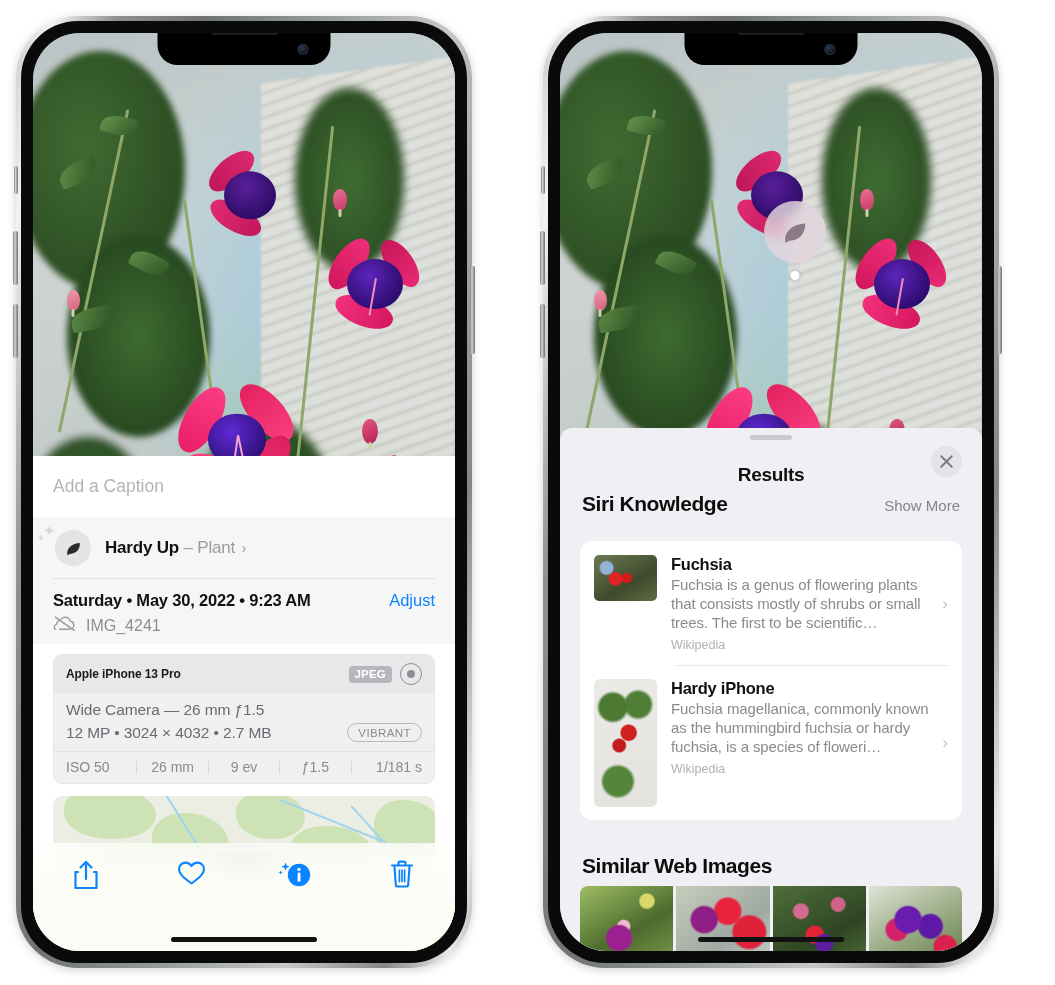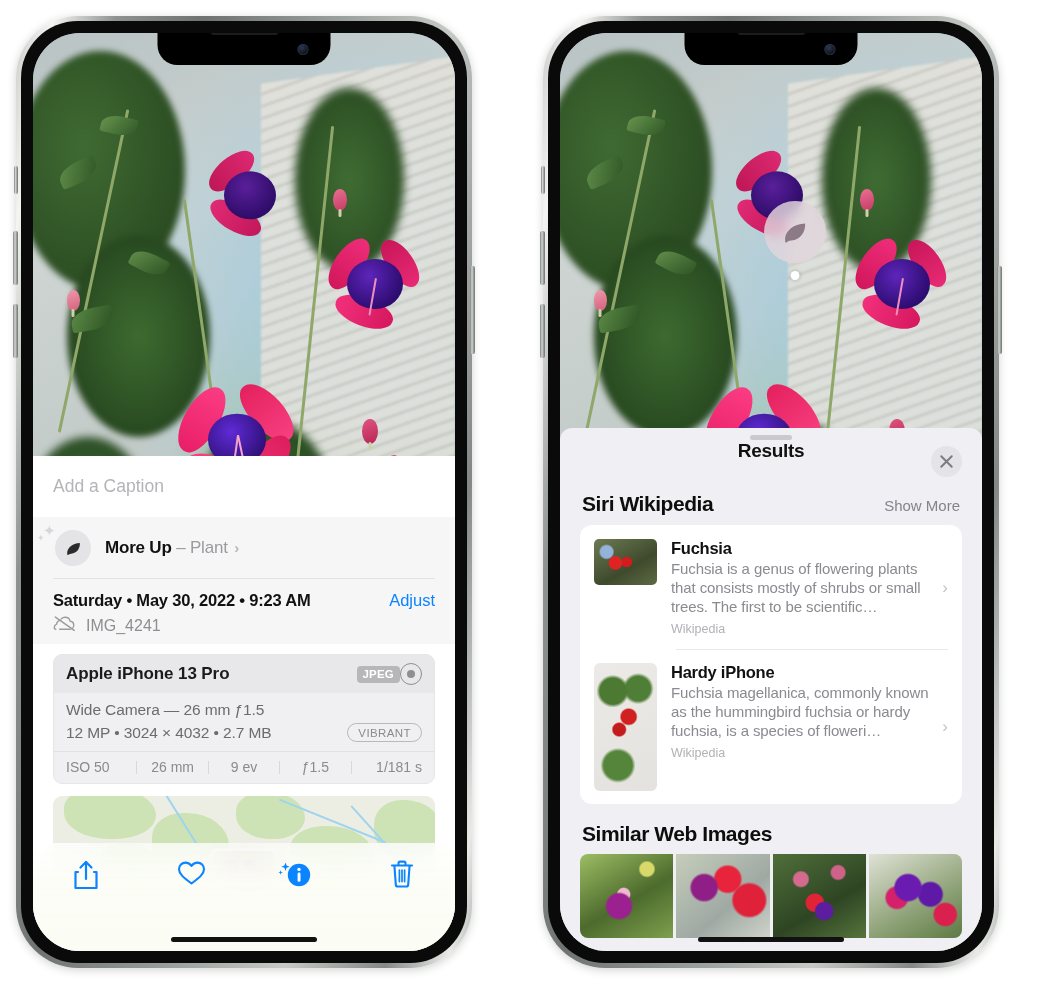--- a/index.html
+++ b/index.html
@@ -71,22 +71,22 @@
 
   .meta{background:#f6f6f7;padding:12px 20px 8px;}
   .meta-line1{display:flex;align-items:baseline;justify-content:space-between;}
   .meta-date{font-size:16.5px;font-weight:600;color:#111;letter-spacing:-.2px;}
   .adjust{font-size:16.5px;color:#0a84ff;}
   .meta-line2{display:flex;align-items:center;gap:9px;margin-top:5px;}
   .filename{font-size:16px;color:#8e8e93;}
 
   .cam-card{margin:10px 20px 0;border-radius:9px;overflow:hidden;background:#f0f0f2;border:1px solid #e6e6e9;}
   .cam-head{display:flex;align-items:center;justify-content:space-between;padding:8px 12px;background:#e8e8ea;}
-  .cam-model{font-size:17px;font-weight:600;color:#1b1b1d;letter-spacing:-.1px;}
-  .cam-head-right{display:flex;align-items:center;text-align:right;}
+  .cam-model{font-size:12px;font-weight:600;color:#1b1b1d;letter-spacing:-.1px;}
+  .cam-head-right{display:flex;align-items:center;gap:8px;text-align:right;}
   .tag-jpeg{background:#b6b6bb;color:#fff;font-size:11.5px;font-weight:600;border-radius:4px;padding:2.5px 6px;letter-spacing:.2px;}
   .raw-dot{width:20px;height:20px;border-radius:50%;border:1.6px solid #8e8e93;display:flex;align-items:center;justify-content:center;}
   .raw-dot i{width:8px;height:8px;border-radius:50%;background:#8e8e93;display:block;}
   .cam-body{padding:8px 12px 9px;}
   .cam-lens{font-size:15.5px;color:#6c6c70;letter-spacing:-.1px;}
   .cam-spec-row{display:flex;align-items:center;justify-content:space-between;margin-top:4px;}
   .cam-spec{font-size:15.5px;color:#6c6c70;letter-spacing:-.1px;}
   .vibrant{border:1.2px solid #b8b8bd;border-radius:11px;color:#8a8a8f;font-size:11.5px;letter-spacing:.4px;padding:2.5px 10px;}
   .exif{display:flex;align-items:center;border-top:1px solid #e1e1e4;padding:7px 12px 8px;}
   .exif span{flex:1;text-align:center;font-size:14px;color:#8a8a8f;}
@@ -112,27 +112,27 @@
   .tb svg{display:block;}
 
   
   .leafbadge{position:absolute;left:50%;margin-left:-7px;top:168px;width:62px;height:62px;border-radius:50%;
     background:rgba(226,214,221,.82);backdrop-filter:blur(6px);display:flex;align-items:center;justify-content:center;z-index:25;}
   .leafbadge:after{content:"";position:absolute;left:50%;transform:translateX(-50%);top:70px;width:9px;height:9px;border-radius:50%;background:#fff;box-shadow:0 0 4px rgba(0,0,0,.25);}
 
   .results{position:absolute;left:0;right:0;bottom:0;height:523px;z-index:20;
      background:#f0eff4;border-radius:12px 12px 0 0;overflow:hidden;}
   .grabber{width:42px;height:5px;border-radius:3px;background:#c9c9ce;margin:7px auto 0;}
-  .res-head{position:relative;height:46px;display:flex;align-items:flex-start;justify-content:center;}
+  .res-head{position:relative;height:46px;display:flex;align-items:flex-end;justify-content:center;}
   .res-title{font-size:19px;font-weight:700;color:#111;letter-spacing:-.3px;}
   .closebtn{position:absolute;right:20px;top:6px;width:31px;height:31px;border-radius:50%;background:#e3e3e8;display:flex;align-items:center;justify-content:center;}
   .sec-head{display:flex;align-items:baseline;justify-content:space-between;padding:6px 22px 9px;}
   .sec-title{font-size:21px;font-weight:700;color:#0d0d0d;letter-spacing:-.45px;}
   .show-more{font-size:15px;color:#84848a;}
-  .kcard{margin:0 20px;background:#fff;border-radius:12px;overflow:hidden;}
+  .kcard{margin:16px 20px;background:#fff;border-radius:12px;overflow:hidden;}
   .krow{display:flex;align-items:flex-start;padding:14px 14px 13px;position:relative;}
   .krow+.krow:before{content:"";position:absolute;left:96px;right:14px;top:0;height:1px;background:#e9e9ec;}
   .kthumb{width:63px;height:46px;border-radius:5px;flex:0 0 auto;margin-right:14px;overflow:hidden;}
   .kthumb.tall{height:128px;border-radius:6px;}
   .ktext{flex:1;min-width:0;padding-right:6px;}
   .ktitle{font-size:16.5px;font-weight:700;color:#111;letter-spacing:-.25px;margin-bottom:1px;}
   .kdesc{font-size:15px;line-height:19px;color:#8a8a90;letter-spacing:-.1px;}
   .ksrc{font-size:12.5px;color:#b1b1b6;margin-top:6px;}
   .kchev{align-self:center;color:#c3c3c8;font-size:17px;padding-left:2px;}
   .sec-head2{padding:18px 22px 8px;}
@@ -285,21 +285,21 @@
           <div class="lookup-row">
             <div class="leaf-circle">
               <span class="sparkle">✦</span>
               <span class="sparkle s2">✦</span>
               <svg width="19" height="19" viewBox="0 0 24 24" aria-hidden="true">
                 <path d="M4 18c0-7 6.5-12.5 16-13 .5 6.5-3.5 13-11 13.5-2 .2-3.3.8-4 1.5" fill="#2b2b2e"></path>
                 <path d="M5 19.5c1-3.5 4-6.5 8-8.5" stroke="#2b2b2e" stroke-width="1.6" fill="none" stroke-linecap="round"></path>
               </svg>
             </div>
             <div class="lookup-text">
-              <span>More Up</span>
+              <span>Hardy Up</span>
               <span class="sub">–</span>
               <span class="sub">Plant</span>
               <span class="chev">›</span>
             </div>
           </div>
 
           <div class="meta">
             <div class="meta-line1">
               <div class="meta-date">Saturday • May 30, 2022 • 9:23 AM</div>
               <div class="adjust">Adjust</div>
@@ -506,21 +506,21 @@
           <div class="res-head">
             <div class="res-title">Results</div>
             <div class="closebtn">
               <svg width="15" height="15" viewBox="0 0 16 16" aria-hidden="true">
                 <path d="M2.4 2.4 L13.6 13.6 M13.6 2.4 L2.4 13.6" stroke="#7c7c82" stroke-width="2.1" stroke-linecap="round"></path>
               </svg>
             </div>
           </div>
 
           <div class="sec-head">
-            <div class="sec-title">Siri Wikipedia</div>
+            <div class="sec-title">Siri Knowledge</div>
             <div class="show-more">Show More</div>
           </div>
 
           <div class="kcard">
             <div class="krow">
               <div class="kthumb">
                   <div class="t-fuchsia1"></div>
                 </div>
               <div class="ktext">
                 <div class="ktitle">Fuchsia</div>

